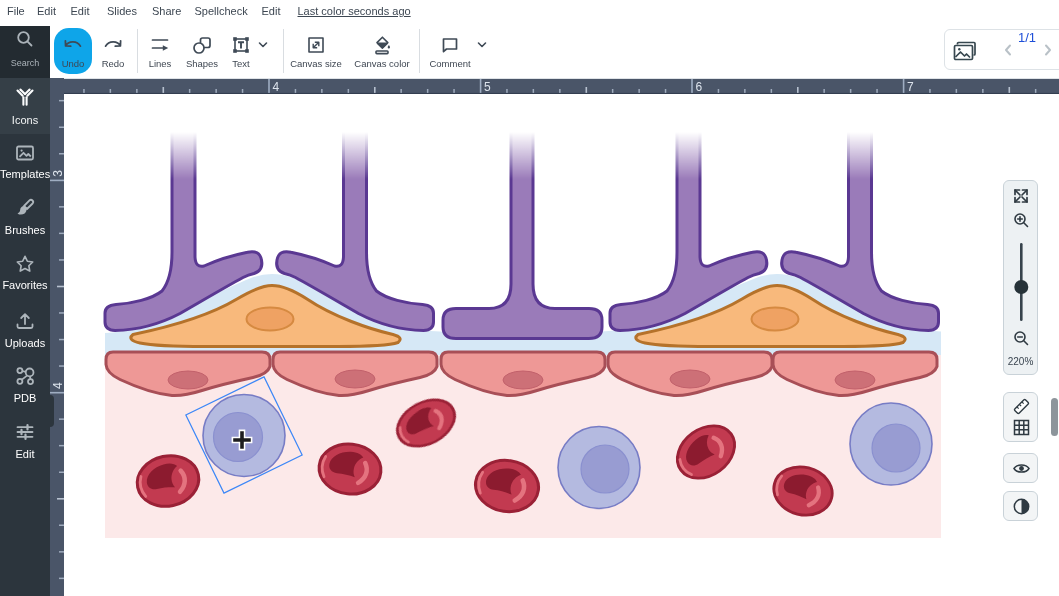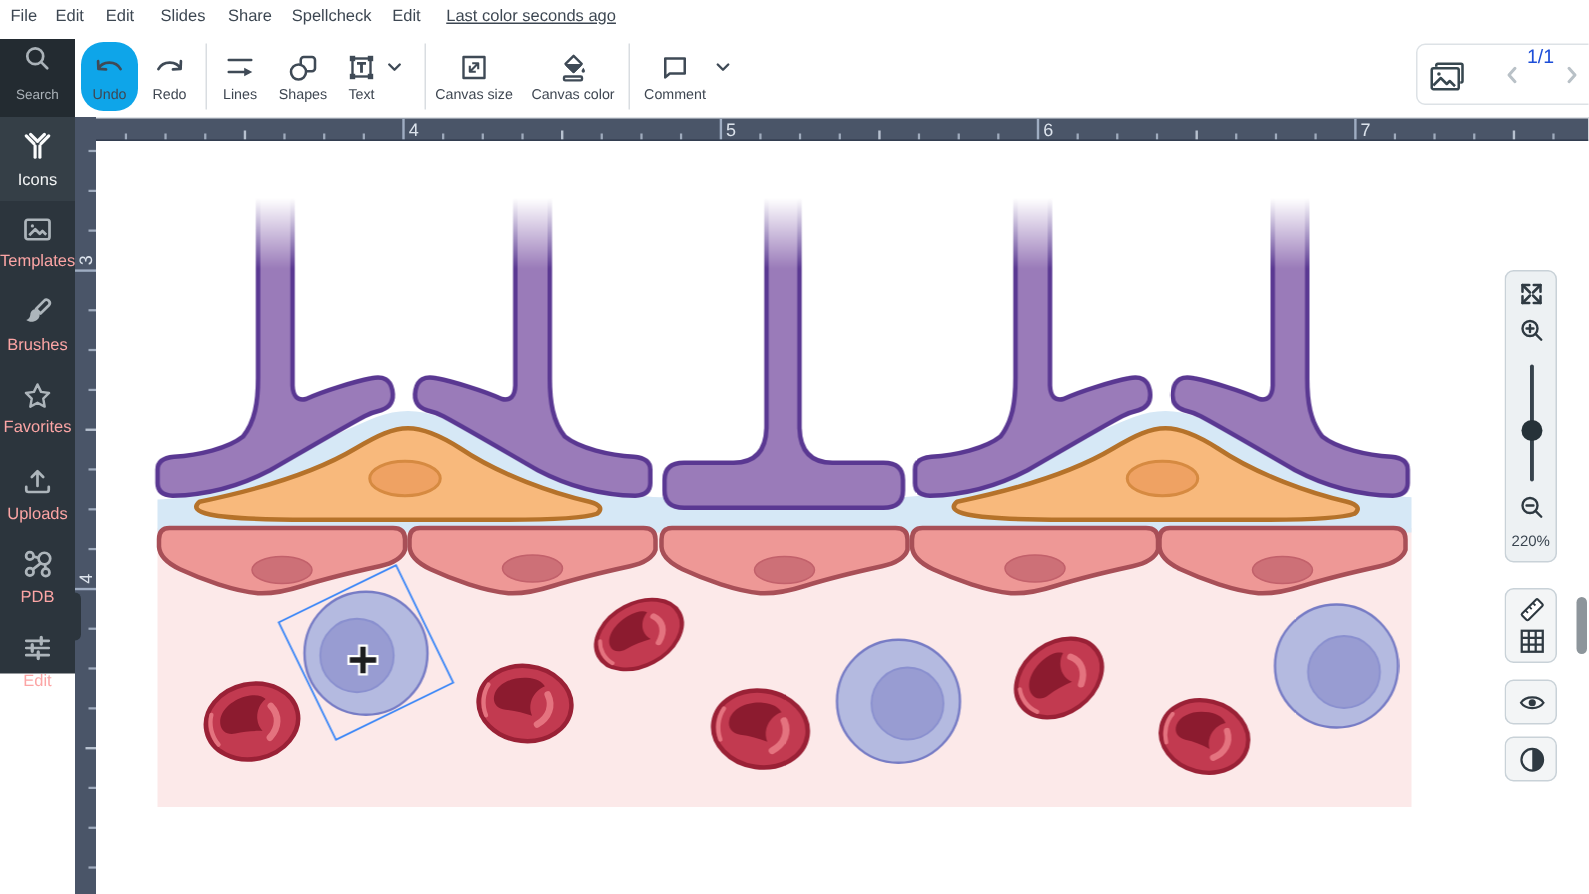--- a/index.html
+++ b/index.html
@@ -10,23 +10,23 @@
   
   #menubar { position:absolute; left:0; top:0; width:1059px; height:26px; background:#fff; z-index:30; }
   .mi { position:absolute; top:5px; font-size:11px; color:#3d4752; white-space:nowrap; }
   
   #toolbar { position:absolute; left:50px; top:26px; width:1009px; height:52px; background:#fff; z-index:30; }
   .tbtn { position:absolute; top:2px; height:46px; text-align:center; color:#3f4752; }
   .tbtn .lab { font-size:9.5px; display:block; margin-top:1px; }
   .tbtn svg { display:block; margin:5px auto 0; }
   .tsep { position:absolute; top:3px; width:1px; height:44px; background:#d9dde1; }
   
-  #sidebar { position:absolute; left:0; top:26px; width:50px; height:423px; background:#2c353d; z-index:40; }
+  #sidebar { position:absolute; left:0; top:26px; width:50px; height:570px; background:#2c353d; z-index:40; }
   #searchblk { position:absolute; left:0; top:0; width:50px; height:52px; background:#232b31; }
-  .sbitem { position:absolute; left:0; width:50px; height:56px; text-align:center; color:#fca5a5; }
+  .sbitem { position:absolute; left:0; width:50px; height:56px; text-align:center; color:#ffffff; }
   .sbitem .lab { font-size:11px; display:block; margin-top:4.5px; }
   .sbitem svg { display:block; margin:7px auto 0; }
   .sbactive { background:#353f47; color:#f2f4f5; }
   
   #hruler { position:absolute; left:50px; top:78px; width:1009px; height:16px; background:#4a5568; border-top:1px solid #dfe3e7; z-index:20; }
   #vruler { position:absolute; left:50px; top:78px; width:14px; height:518px; background:#4a5568; z-index:20; }
   #rtab { position:absolute; left:50px; top:395px; width:3.5px; height:32px; background:#2c353d; border-radius:0 4px 4px 0; z-index:21; }
   
   .panel { position:absolute; background:#edf1f3; border:1px solid #c9d2d8; border-radius:6px; z-index:35; }
   #zoompanel { left:1003px; top:180px; width:35px; height:195px; }

